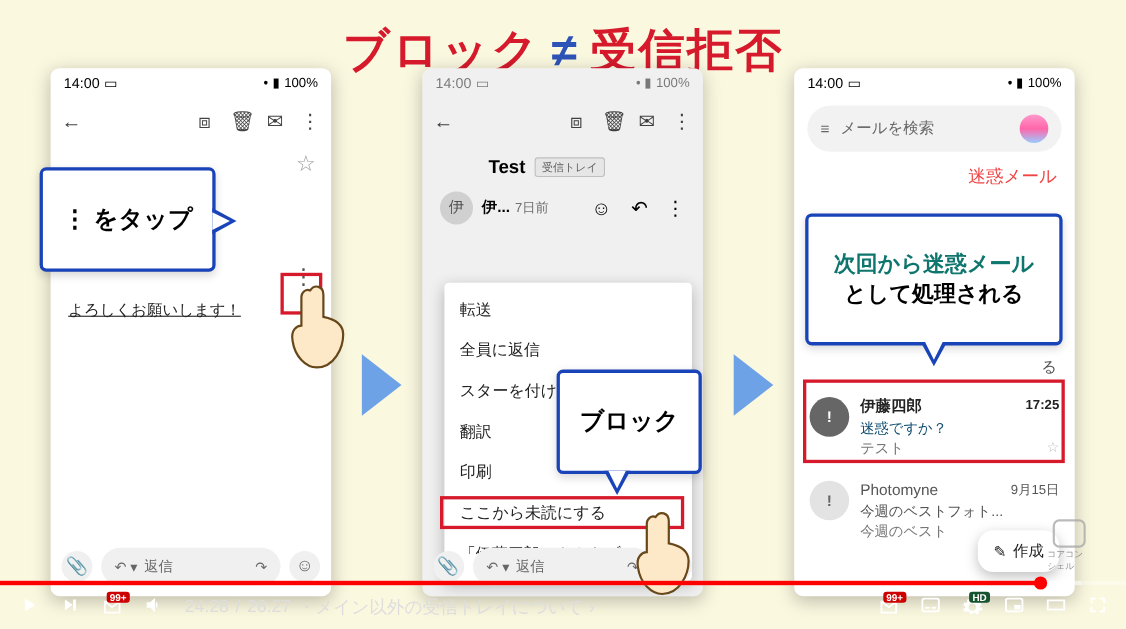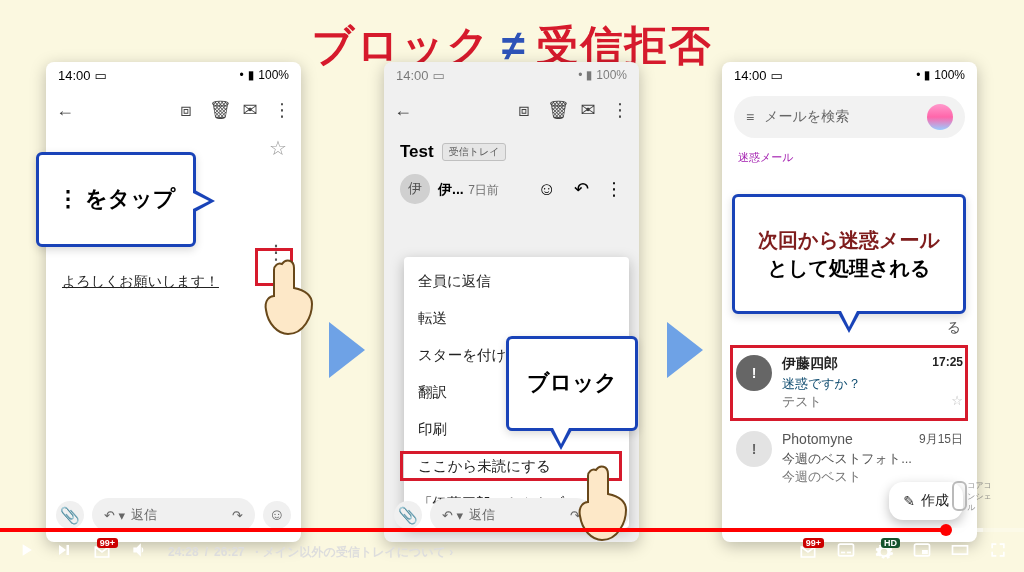--- a/index.html
+++ b/index.html
@@ -19,39 +19,39 @@
 
 .appbar { height: 44px; display: flex; align-items: center; justify-content: space-between; padding: 0 10px; }
 .ab-left { display: flex; align-items: center; gap: 8px; }
 .ab-right { display: flex; align-items: center; gap: 14px; }
 .appbar svg, .appbar .glyph { width: 18px; height: 18px; color: #444; }
 .glyph { display: inline-block; text-align: center; line-height: 18px; font-size: 18px; }
 
 .email-body { padding: 10px 16px; font-size: 14px; color: #222; text-decoration: underline; }
 .email-row1 { display: flex; align-items: center; gap: 8px; margin-bottom: 6px; }
 .avatar { width: 30px; height: 30px; border-radius: 50%; background: #ddd; display: flex; align-items: center; justify-content: center; font-size: 14px; color: #555; }
-.subject-line { display: flex; align-items: center; gap: 8px; padding: 10px 16px 4px; }
+.subject-line { display: flex; align-items: center; gap: 8px; padding: 10px 16px 4px; margin-left: 44px; }
 .subject { font-weight: 700; font-size: 17px; }
 .label-chip { font-size: 10px; color: #666; border: 1px solid #ccc; background: #f5f5f5; padding: 1px 6px; border-radius: 3px; }
 .star-right { position: absolute; right: 14px; top: 74px; color: #999; font-size: 20px; }
 
 .msg-actions { position: absolute; left: 0; right: 0; top: 190px; padding: 0 14px; }
 .msg-actions .inner-vdots { position: absolute; top: -10px; left: 220px; }
 
 .context-menu { position: absolute; left: 20px; right: 10px; top: 195px; background: #fff; box-shadow: 0 4px 14px rgba(0,0,0,.25); border-radius: 4px; padding: 6px 0; }
 .context-menu .item { padding: 9px 14px; font-size: 14.5px; color: #222; }
 
 .bottom-reply { position: absolute; bottom: 10px; left: 0; right: 0; padding: 0 10px; display: flex; align-items: center; gap: 8px; }
 .reply-pill { flex: 1; height: 34px; border-radius: 18px; background: #f0f0f0; display: flex; align-items: center; padding: 0 12px; font-size: 13px; color: #666; gap: 6px; }
 .reply-side { width: 28px; height: 28px; border-radius: 50%; background: #f0f0f0; display: flex; align-items: center; justify-content: center; color: #666; }
 
 
 .searchbar { margin: 8px 12px; height: 42px; border-radius: 22px; background: #f2f2f2; display: flex; align-items: center; padding: 0 12px; gap: 10px; font-size: 14px; color: #666; }
 .searchbar .sb-end { margin-left: auto; width: 26px; height: 26px; border-radius: 50%; background: linear-gradient(180deg, #f9c 0%, #f6a 50%, #9cf 100%); }
-.folder-label { padding: 4px 16px 2px; font-size: 11px; color: #a21caf; }
+.folder-label { padding: 4px 16px 2px; font-size: 16px; color: #ef4444; text-align: right; }
 
 .email-list-item { padding: 10px 14px; display: flex; gap: 10px; }
 .eli-avatar { width: 36px; height: 36px; border-radius: 50%; background: #666; color: #fff; display: flex; align-items: center; justify-content: center; font-size: 14px; font-weight: 700; flex: none; }
 .eli-avatar.gray { background: #e3e3e3; color: #666; }
 .eli-body { flex: 1; }
 .eli-line1 { display: flex; justify-content: space-between; font-size: 14px; font-weight: 700; color: #222; }
 .eli-line1 .time { font-weight: 700; font-size: 12px; }
 .eli-line2 { font-size: 13px; color: #0c4a6e; margin-top: 2px; }
 .eli-line3 { font-size: 13px; color: #777; display: flex; justify-content: space-between; }
 .eli-star { color: #bbb; }
@@ -61,21 +61,21 @@
 
 .callout { position: absolute; background: #fff; border: 3px solid #1943b8; border-radius: 6px; padding: 29px 18px; font-size: 22px; font-weight: 600; line-height: 1.4; box-shadow: 0 3px 8px rgba(0,0,0,.15); }
 .callout .ptr { position: absolute; width: 0; height: 0; }
 .callout1 { left: 36px; top: 152px; font-size: 22px; }
 .callout1 .ptr { right: -22px; top: 50%; margin-top: -10px; border-top: 12px solid transparent; border-bottom: 12px solid transparent; border-left: 22px solid #1943b8; }
 .callout1 .ptr::after { content: ""; position: absolute; right: 6px; top: -8px; border-top: 8px solid transparent; border-bottom: 8px solid transparent; border-left: 16px solid #fff; }
 .callout2 { left: 506px; top: 336px; }
 .callout2 .ptr { left: 40px; bottom: -22px; border-left: 12px solid transparent; border-right: 12px solid transparent; border-top: 22px solid #1943b8; }
 .callout2 .ptr::after { content: ""; position: absolute; left: -8px; bottom: 6px; border-left: 8px solid transparent; border-right: 8px solid transparent; border-top: 16px solid #fff; }
 .callout3 { left: 732px; top: 194px; width: 234px; text-align: center; font-size: 20px; }
-.callout3 .red { color: #7f1d1d; }
+.callout3 .red { color: #0f766e; }
 .callout3 .ptr { left: 50%; margin-left: -12px; bottom: -22px; border-left: 12px solid transparent; border-right: 12px solid transparent; border-top: 22px solid #1943b8; }
 .callout3 .ptr::after { content: ""; position: absolute; left: -8px; bottom: 6px; border-left: 8px solid transparent; border-right: 8px solid transparent; border-top: 16px solid #fff; }
 
 .redbox { position: absolute; border: 3px solid #d61a2c; pointer-events: none; }
 .redbox.r1 { left: 255px; top: 248px; width: 38px; height: 38px; }
 .redbox.r2 { left: 400px; top: 451px; width: 222px; height: 30px; }
 .redbox.r3 { left: 730px; top: 345px; width: 238px; height: 76px; }
 
 .arrow-tri { position: absolute; width: 0; height: 0; border-top: 28px solid transparent; border-bottom: 28px solid transparent; border-left: 36px solid #6ea2e6; }
 .arrow1 { left: 329px; top: 322px; }
@@ -88,26 +88,26 @@
 
 
 .yt-bar { position: absolute; left: 0; right: 0; bottom: 0; height: 44px; background: transparent; }
 .yt-progress { position: absolute; left: 0; right: 0; top: 0; height: 4px; background: rgba(255,255,255,.25); }
 .yt-progress .loaded { position: absolute; left: 0; top: 0; bottom: 0; width: 96%; background: rgba(255,255,255,.45); }
 .yt-progress .played { position: absolute; left: 0; top: 0; bottom: 0; background: #ff0000; }
 .yt-scrubber { position: absolute; top: -4px; width: 12px; height: 12px; border-radius: 50%; background: #ff0000; margin-left: -6px; }
 .yt-controls { position: absolute; left: 0; right: 0; bottom: 0; height: 40px; display: flex; align-items: center; gap: 18px; padding: 0 16px; color: #fff; }
 .yt-controls svg { width: 20px; height: 20px; fill: #fff; }
 .yt-right { margin-left: auto; display: flex; align-items: center; gap: 18px; }
-.yt-time { font-size: 12px; color: #ddd; display: flex; align-items: center; gap: 6px; font-weight: bold; }
+.yt-time { font-size: 16px; color: #ddd; display: flex; align-items: center; gap: 6px; }
 .yt-chapter { color: #ddd; }
 .yt-badge { position: absolute; background: #cc0000; color: #fff; font-size: 9px; padding: 0 3px; border-radius: 3px; top: -4px; right: -6px; font-weight: 700; }
 .yt-icon-wrap { position: relative; display: flex; align-items: center; justify-content: center; }
 
-.watermark { position: absolute; right: 32px; bottom: 52px; width: 40px; height: 48px; opacity: .8; display: flex; flex-direction: row; align-items: center; font-size: 8px; color: #777; }
+.watermark { position: absolute; right: 32px; bottom: 52px; width: 40px; height: 48px; opacity: .8; display: flex; flex-direction: column; align-items: center; font-size: 8px; color: #777; }
 .watermark .w-icon { width: 30px; height: 30px; border: 2px solid #aaa; border-radius: 6px; }
 
 .vd-icon { font-size: 20px; color: #555; line-height: 1; }
 .small-sender { font-weight: 700; font-size: 14px; }
 .small-meta { font-size: 12px; color: #777; }
 
 .dim-overlay { position: absolute; inset: 0; background: rgba(0,0,0,.06); }
 </style>
 </head>
 <body>
@@ -183,22 +183,22 @@
       <div class="avatar">伊</div>
       <div style="flex:1">
         <span class="small-sender">伊...</span>
         <span class="small-meta">7日前</span>
       </div>
       <span class="glyph">☺</span>
       <span class="glyph" style="margin-left:10px">↶</span>
       <span class="glyph" style="margin-left:8px">⋮</span>
     </div>
     <div class="context-menu">
+      <div class="item">転送</div>
       <div class="item">全員に返信</div>
-      <div class="item">転送</div>
       <div class="item">スターを付ける</div>
       <div class="item">翻訳</div>
       <div class="item">印刷</div>
       <div class="item">ここから未読にする</div>
       <div class="item" style="font-weight:500">「伊藤四郎」さんをブロック</div>
     </div>
     <div class="bottom-reply">
       <span class="reply-side">📎</span>
       <div class="reply-pill">
           <span>↶ ▾</span>

